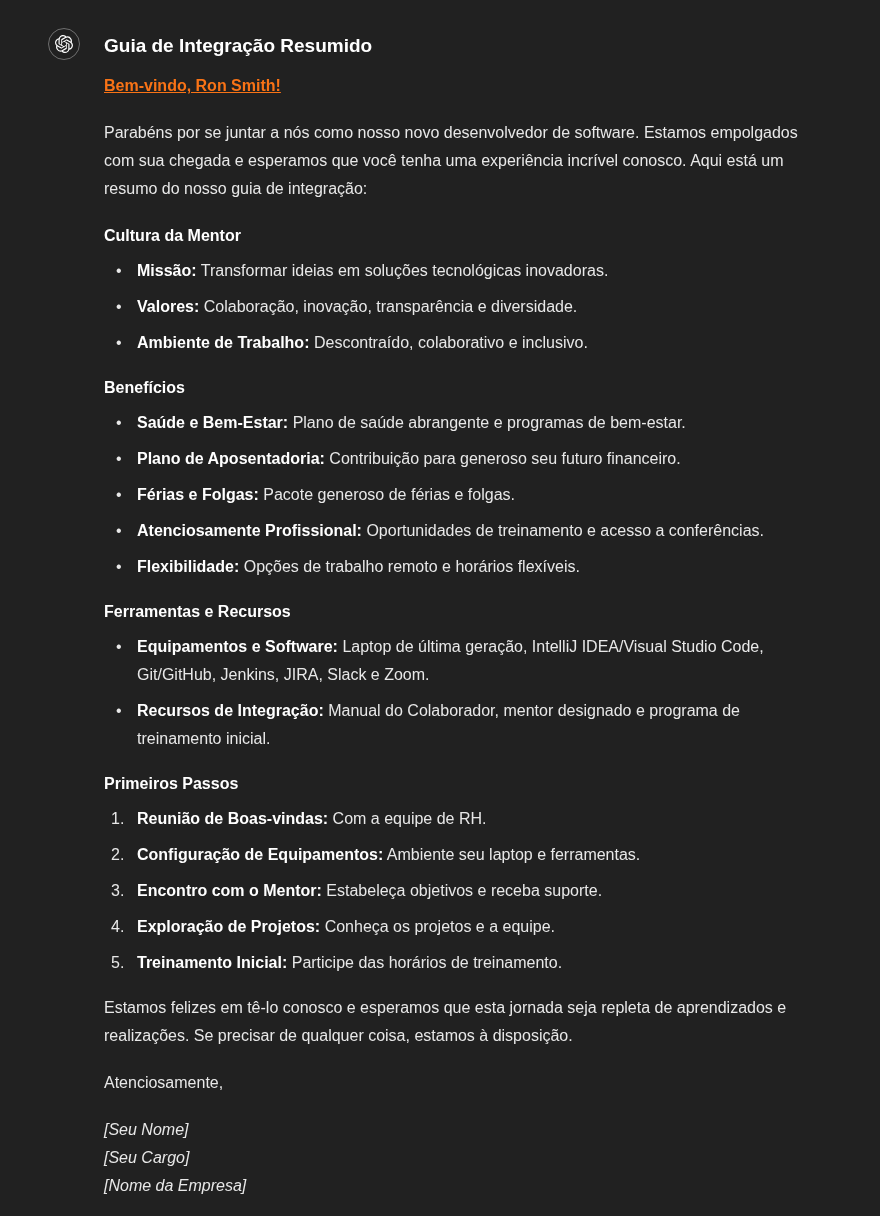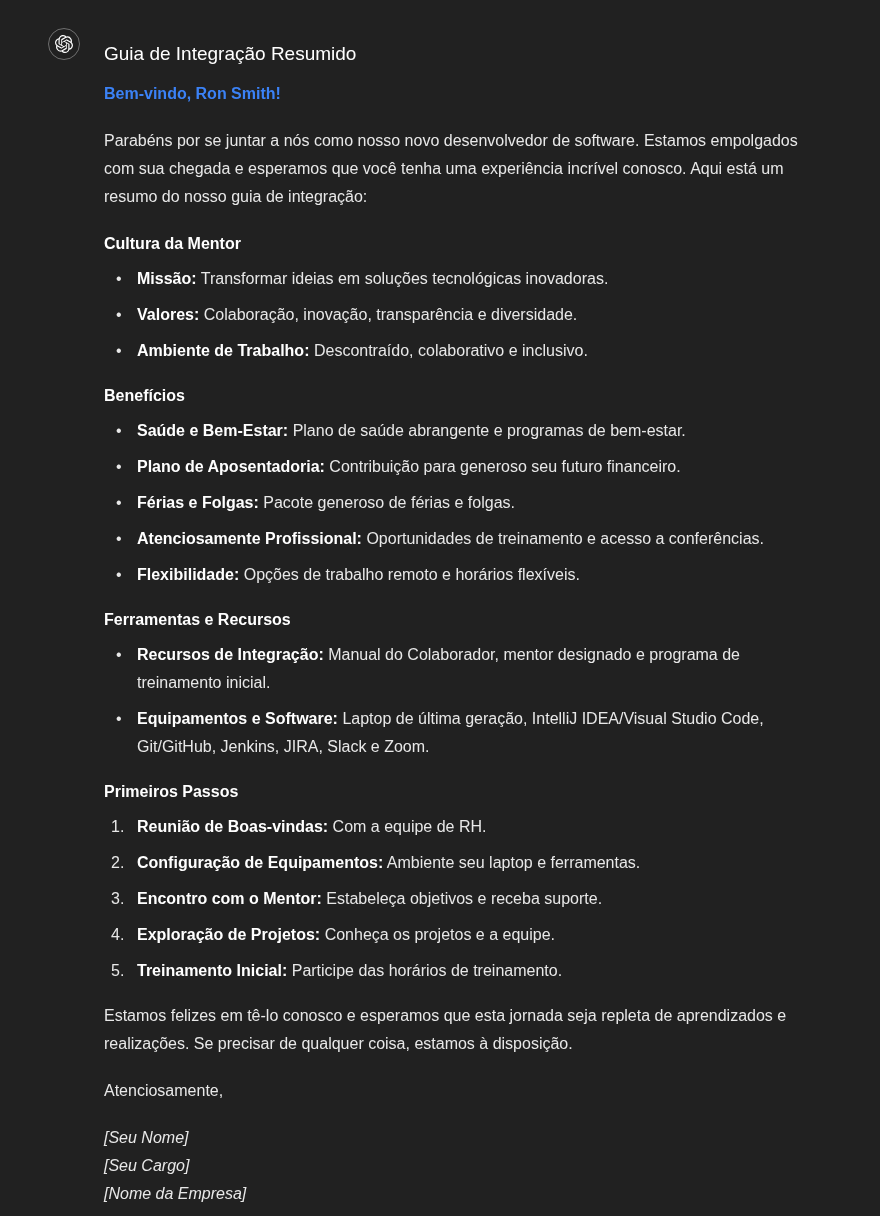--- a/index.html
+++ b/index.html
@@ -28,26 +28,26 @@
   .content {
     margin-left: 24px;
     width: 712px;
     color: #e8e8e8;
     font-size: 16px;
     line-height: 28px;
   }
   h2.msg-title {
     font-size: 19px;
     line-height: 30px;
-    font-weight: 400;
+    font-weight: 700;
     color: #ffffff;
-    margin: 11px 0 11px 0;
+    margin: 3px 0 11px 0;
   }
   p { margin: 0 0 19px 0; }
-  p.bold { font-weight: 700; color: #3b82f6; }
+  p.bold { font-weight: 700; color: #f97316; text-decoration: underline; }
   h3.section-heading {
     font-size: 16px;
     line-height: 28px;
     font-weight: 700;
     color: #ffffff;
     margin: 17px 0 7px 0;
   }
   ul.bullet-list, ol.numbered-list {
     margin: 0 0 17px 0;
     padding: 0 0 0 33px;
@@ -105,22 +105,22 @@
     <ul class="bullet-list">
       <li class="list-item"><span class="item-label">Saúde e Bem-Estar:</span> <span>Plano de saúde abrangente e programas de bem-estar.</span></li>
       <li class="list-item"><span class="item-label">Plano de Aposentadoria:</span> <span>Contribuição para generoso seu futuro financeiro.</span></li>
       <li class="list-item"><span class="item-label">Férias e Folgas:</span> <span>Pacote generoso de férias e folgas.</span></li>
       <li class="list-item"><span class="item-label">Atenciosamente Profissional:</span> <span>Oportunidades de treinamento e acesso a conferências.</span></li>
       <li class="list-item"><span class="item-label">Flexibilidade:</span> <span>Opções de trabalho remoto e horários flexíveis.</span></li>
     </ul>
 
     <h3 class="section-heading">Ferramentas e Recursos</h3>
     <ul class="bullet-list">
+      <li class="list-item"><span class="item-label">Equipamentos e Software:</span> <span>Laptop de última geração, IntelliJ IDEA/Visual Studio Code, Git/GitHub, Jenkins, JIRA, Slack e Zoom.</span></li>
       <li class="list-item"><span class="item-label">Recursos de Integração:</span> <span>Manual do Colaborador, mentor designado e programa de treinamento inicial.</span></li>
-      <li class="list-item"><span class="item-label">Equipamentos e Software:</span> <span>Laptop de última geração, IntelliJ IDEA/Visual Studio Code, Git/GitHub, Jenkins, JIRA, Slack e Zoom.</span></li>
     </ul>
 
     <h3 class="section-heading">Primeiros Passos</h3>
     <ol class="numbered-list">
       <li class="list-item"><span class="item-label">Reunião de Boas-vindas:</span> <span>Com a equipe de RH.</span></li>
       <li class="list-item"><span class="item-label">Configuração de Equipamentos:</span> <span>Ambiente seu laptop e ferramentas.</span></li>
       <li class="list-item"><span class="item-label">Encontro com o Mentor:</span> <span>Estabeleça objetivos e receba suporte.</span></li>
       <li class="list-item"><span class="item-label">Exploração de Projetos:</span> <span>Conheça os projetos e a equipe.</span></li>
       <li class="list-item"><span class="item-label">Treinamento Inicial:</span> <span>Participe das horários de treinamento.</span></li>
     </ol>

